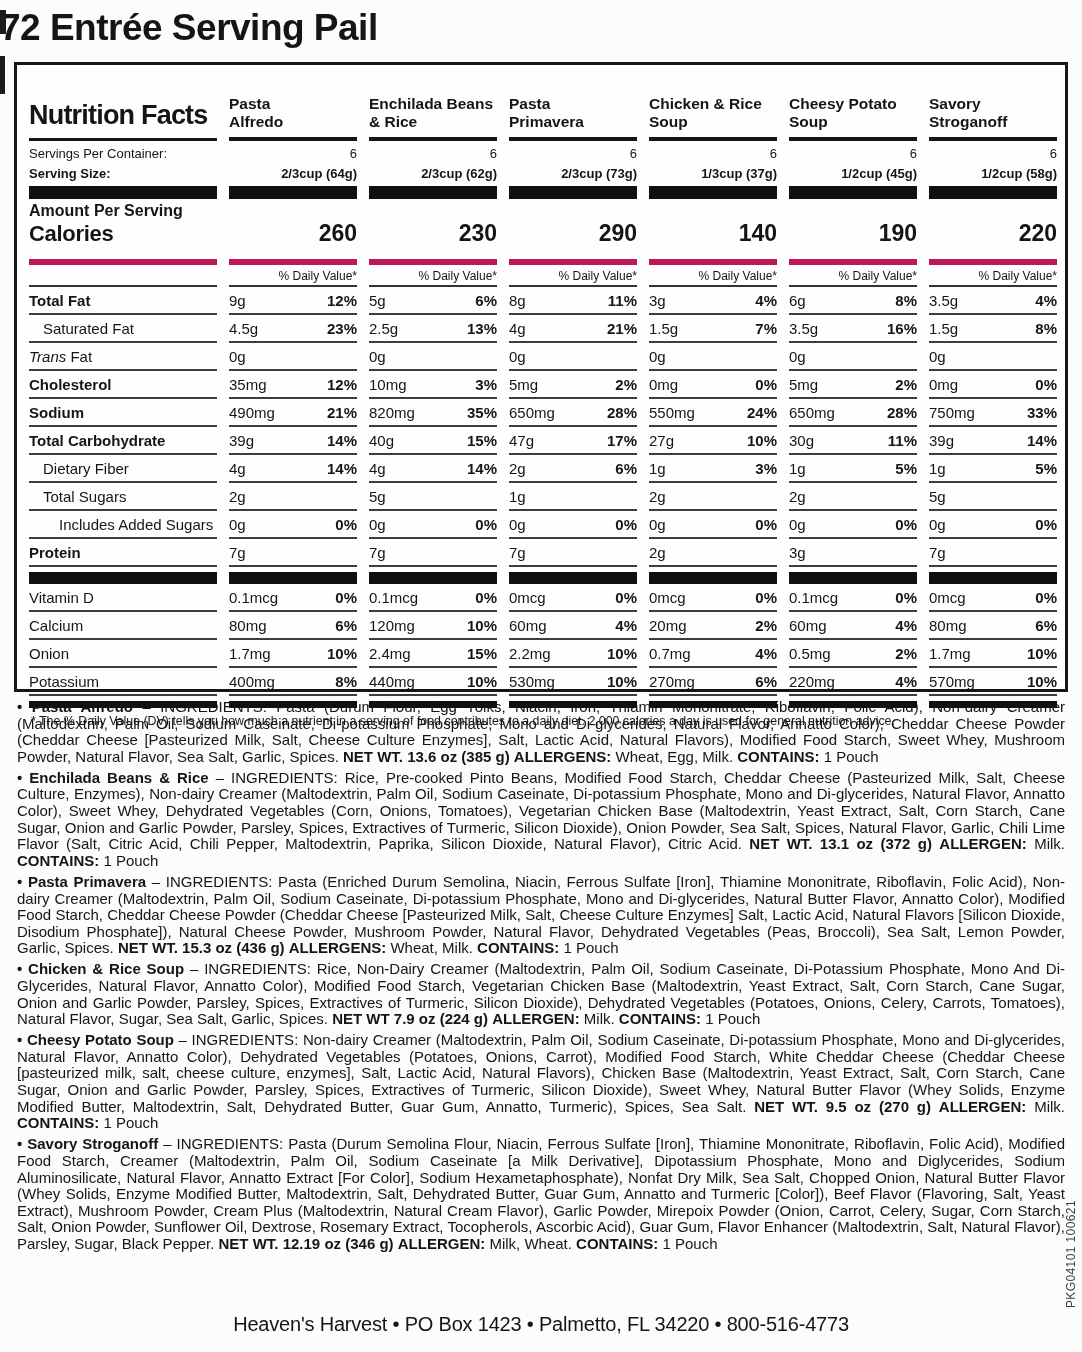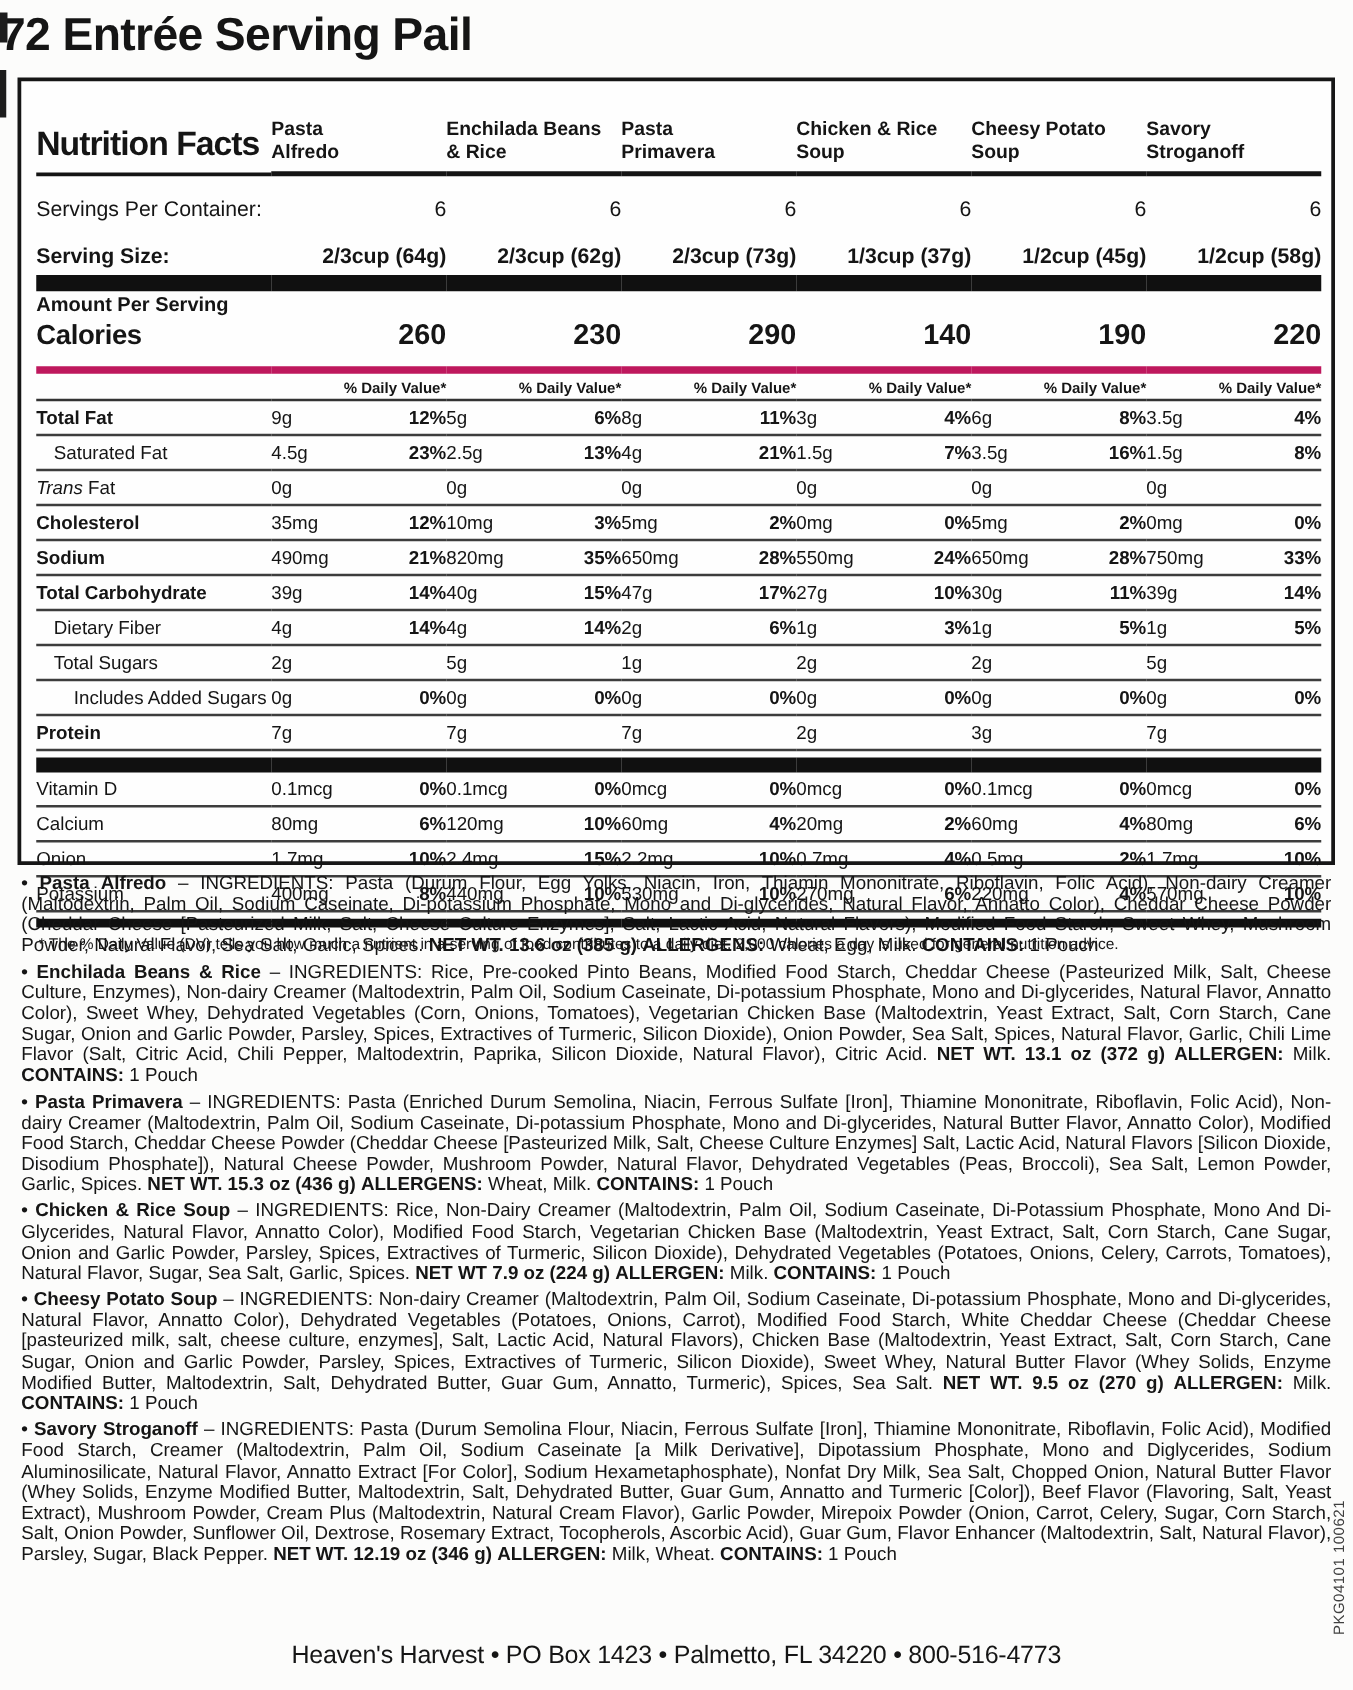--- a/index.html
+++ b/index.html
@@ -13,43 +13,43 @@
   .title{
     font-size:37px;font-weight:700;letter-spacing:-0.5px;
     margin:7px 0 0 0;
   }
   
   .panel{
     position:absolute;left:14px;top:62px;width:1054px;height:630px;
     border:3px solid #161616;box-sizing:border-box;
     padding:4px 8px 0 12px;background:#fefefe;
   }
-  .g{display:grid;grid-template-columns:188px repeat(6,1fr);column-gap:0;align-items:end;}
+  .g{display:grid;grid-template-columns:188px repeat(6,1fr);column-gap:12px;align-items:end;}
   .cell{min-width:0;}
   
   .hdr{height:72px;align-items:end;}
   .nf-title{font-size:27px;font-weight:700;letter-spacing:-0.8px;border-bottom:3px solid #141414;padding-bottom:7px;}
   .prod{font-size:15.5px;font-weight:700;line-height:1.12;border-bottom:4px solid #141414;padding-bottom:7px;}
   
-  .srow{font-size:17px;padding-top:17px;}
+  .srow{font-size:13px;padding-top:5px;}
   .srow .cell{text-align:right;}
   .srow .lab{text-align:left;}
   .bold{font-weight:700;}
   
   .barrow{margin-top:5px;}
   .bar{background:#101010;height:13px;}
   .barrow.mid .bar{height:12px;}
   .barrow.end .bar{height:7px;}
   
   .aps{font-size:16px;font-weight:700;padding-top:3px;}
   .calrow .cell{border-bottom:6px solid #be185d;padding-bottom:12px;}
   .cal-lab{font-size:22px;font-weight:700;letter-spacing:-0.3px;}
   .cal-val{font-size:23px;font-weight:700;text-align:right;}
   
-  .dvrow .cell{border-bottom:2px solid #333;font-size:12px;font-weight:700;text-align:right;padding:4px 0 2px;}
+  .dvrow .cell{border-bottom:2px solid #333;font-size:12px;font-weight:400;text-align:right;padding:4px 0 2px;}
   .dvrow .lab{border-bottom:2px solid #333;}
   
   .nr .cell{border-bottom:2px solid #3d3d3d;padding:5px 0 4px;font-size:15px;}
   .nr .lab{font-size:15px;}
   .nr .lab.b{font-weight:700;}
   .nr .lab.i1{padding-left:14px;}
   .nr .lab.i2{padding-left:30px;}
   .nr .val{display:flex;justify-content:space-between;align-items:baseline;}
   .nr .pct{font-weight:700;}
   

